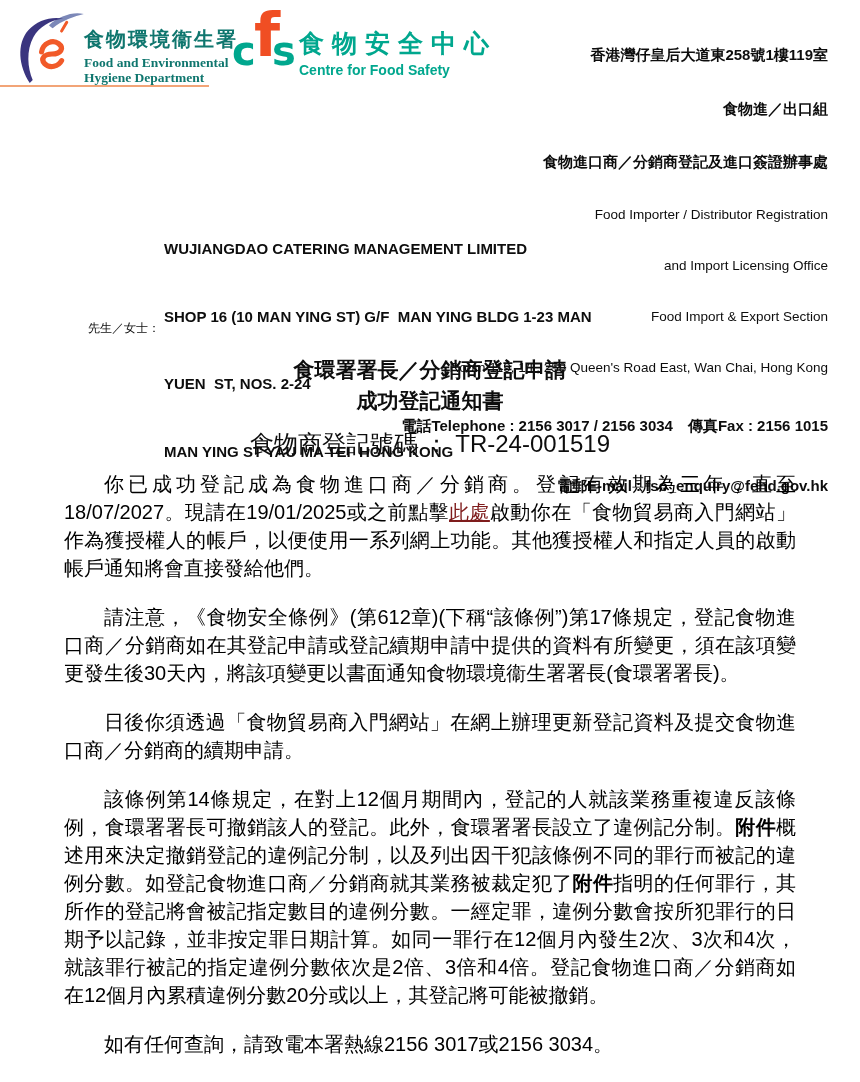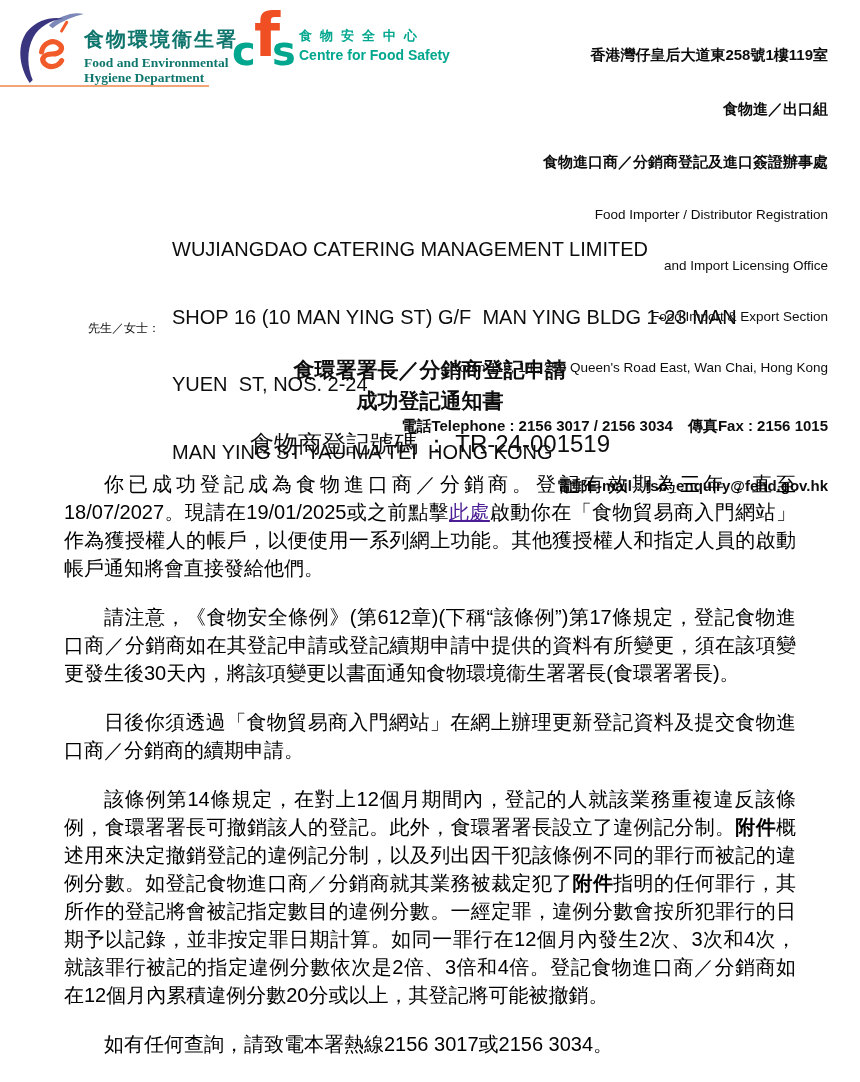--- a/index.html
+++ b/index.html
@@ -15,40 +15,40 @@
   .fehd-cn{font-size:20px;font-weight:bold;letter-spacing:2px;white-space:nowrap;}
   .fehd-en{font-family:"Liberation Serif","DejaVu Serif",serif;font-weight:bold;
            font-size:13.5px;line-height:14.5px;margin-top:3px;white-space:nowrap;}
   .fehd-rule{position:absolute;left:0;top:85px;width:209px;height:2px;background:#f2a477;}
   .cfs-logo{position:absolute;left:234px;top:6px;width:62px;height:84px;}
   .cfs-logo span{position:absolute;font-weight:bold;font-family:"DejaVu Sans",sans-serif;}
   .cfs-c{left:-2px;top:22px;font-size:40px;color:#00a78e;}
   .cfs-f{left:20px;top:-6px;font-size:60px;color:#f04e23;}
   .cfs-s{left:38px;top:22px;font-size:40px;color:#00a78e;}
   .cfs-text{position:absolute;left:299px;top:27px;color:#00a78e;white-space:nowrap;}
-  .cfs-cn{font-size:13px;font-weight:bold;letter-spacing:8px;}
+  .cfs-cn{font-size:25px;font-weight:bold;letter-spacing:8px;}
   .cfs-en{font-size:14px;font-weight:bold;margin-top:2px;letter-spacing:0px;}
   .contact{position:absolute;top:10px;right:32px;text-align:right;white-space:pre-wrap;}
   .contact .cn{font-size:15px;font-weight:bold;line-height:17.5px;}
   .contact .en{font-size:13.5px;line-height:15px;}
   .contact .tel{font-size:15px;font-weight:bold;line-height:18px;margin-top:6px;}
   
-  .recipient{position:absolute;left:172px;top:193px;font-size:20px;font-weight:400;
+  .recipient{position:absolute;left:164px;top:193px;font-size:15px;font-weight:700;
              line-height:22.5px;white-space:pre-wrap;}
   
   .salutation{position:absolute;left:88px;top:320px;font-size:12px;}
   .letter-title{position:absolute;left:64px;top:354px;width:732px;text-align:center;
                 font-size:21px;font-weight:bold;line-height:31px;}
   .reg-line{position:absolute;left:64px;top:428px;width:732px;text-align:center;font-size:24px;}
   
   .letter-body{position:absolute;left:64px;top:470px;width:732px;font-size:20px;
                line-height:28px;text-align:justify;text-justify:inter-character;color:#000;}
   .letter-body p{margin:0 0 21px 0;text-indent:2em;}
   .letter-body .b{font-weight:bold;}
-  .letter-body a.link{color:#4c1d95;text-decoration:underline;}
+  .letter-body a.link{color:#7f1d1d;text-decoration:underline;}
 </style>
 </head>
 <body>
 
 <div class="header">
 
   <div class="fehd-logo">
     <svg viewBox="0 0 100 105" width="74" height="78" aria-hidden="true">
       <path d="M50 23 C63 11 83 4 97 8 C85 11 67 17 55 27 C53 26 51 24 50 23 Z" fill="#7c88b8"></path>
       <path d="M24 101 C9 79 6 48 22 30 C34 16 53 11 69 14 C51 17 37 25 29 39 C19 57 21 81 28 97 Z" fill="#3a357f"></path>

